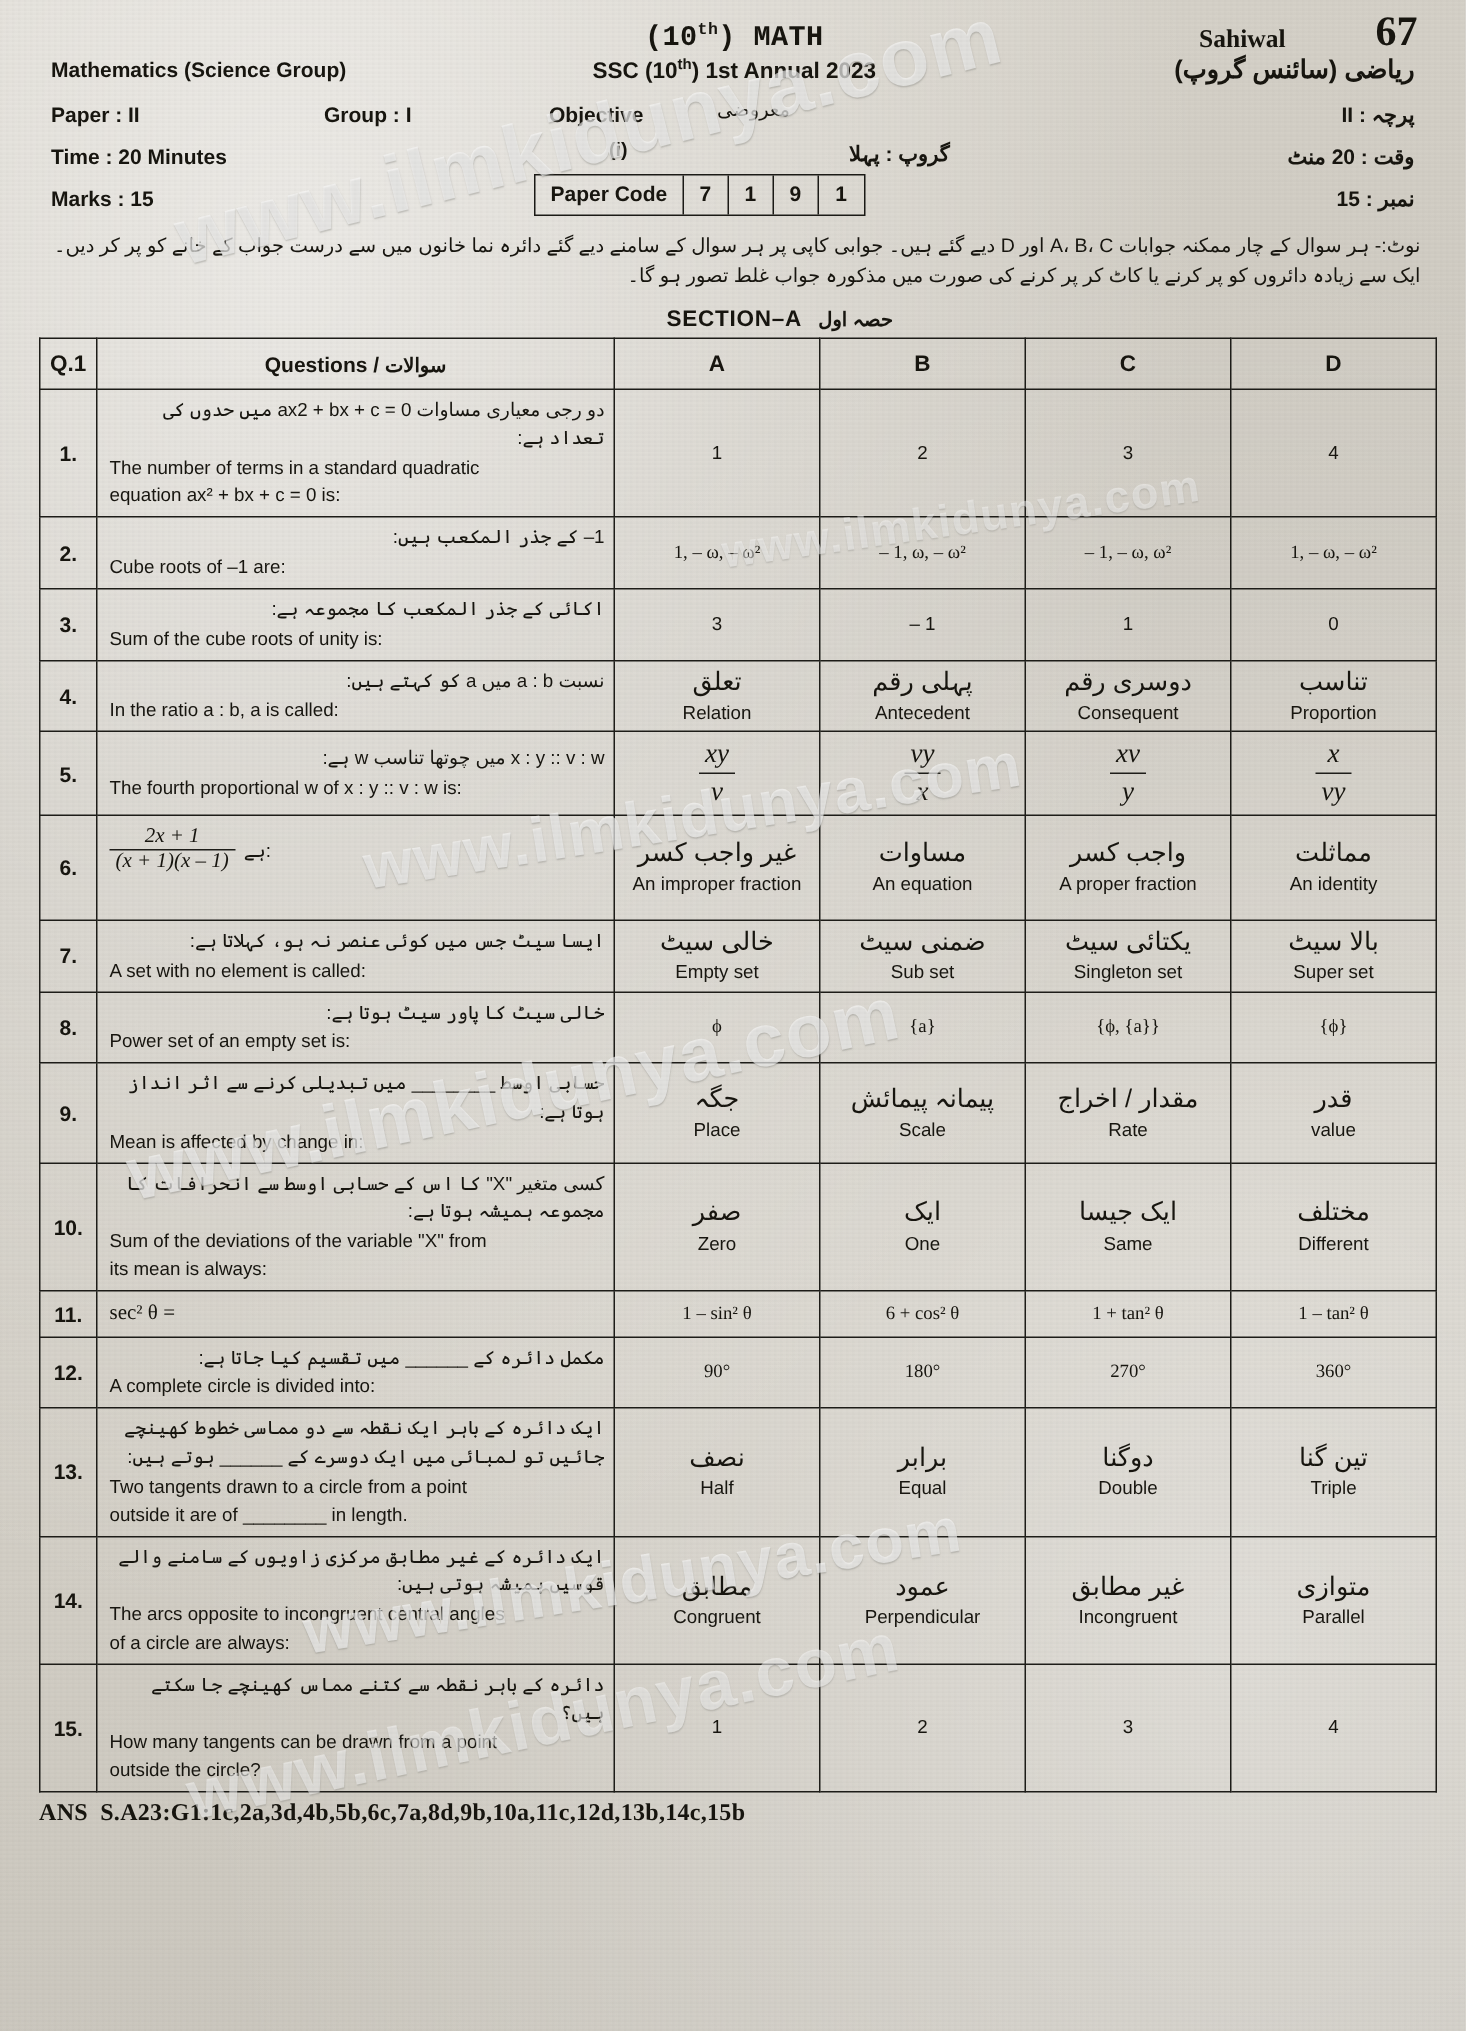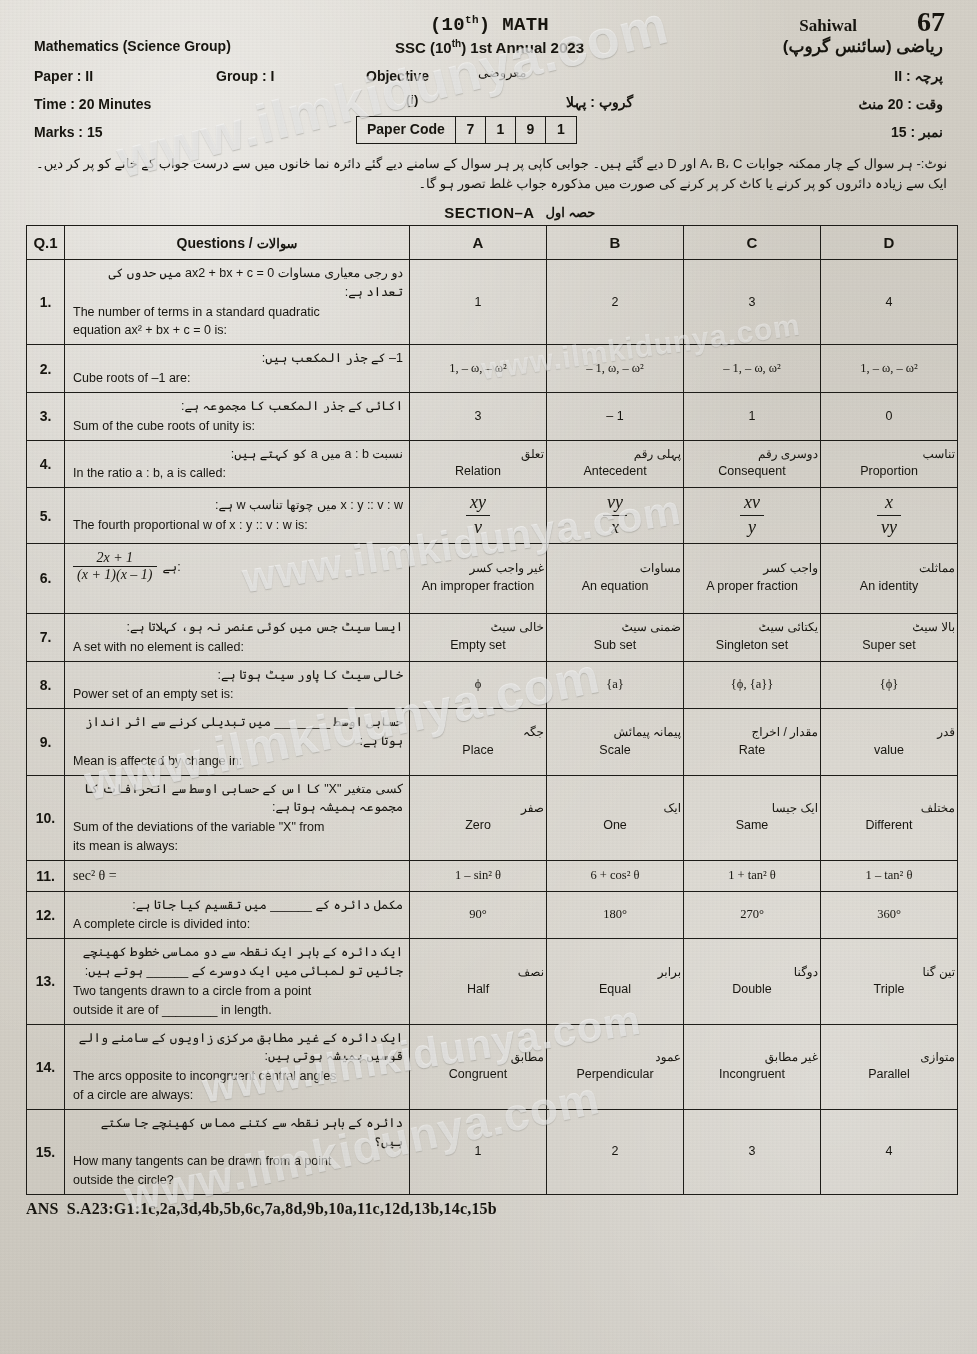--- a/index.html
+++ b/index.html
@@ -161,21 +161,21 @@
     font-size: 12.5px;
     line-height: 1.35;
     margin-top: 2px;
   }
   td.opt {
     text-align:center;
     font-size: 13px;
     padding: 3px 2px 4px;
     line-height: 1.3;
   }
-  td.opt .u { display:block; font-size:12px; direction:rtl; margin-bottom:1px;text-align:right; }
+  td.opt .u { display:block; font-size:17px; direction:rtl; margin-bottom:1px; }
   td.opt .e { display:block; font-size:12.5px; }
   .mathn { font-family: "Liberation Serif", serif; font-size:14px; }
   .frac { display:inline-block; vertical-align:middle; text-align:center; font-family:"Liberation Serif", serif; }
   .frac .n { display:block; border-bottom:1.2px solid #1d1c18; padding:0 4px; font-style:italic; }
   .frac .d { display:block; padding:0 4px; font-style:italic; }
   .frac-big { font-size: 18px; }
 
   .q6wrap { position:relative; min-height: 58px; }
   .q6-expr { display:flex; align-items:center; gap:6px; margin-top:2px; }
   .q6-expr .is { font-size:12.5px; }

